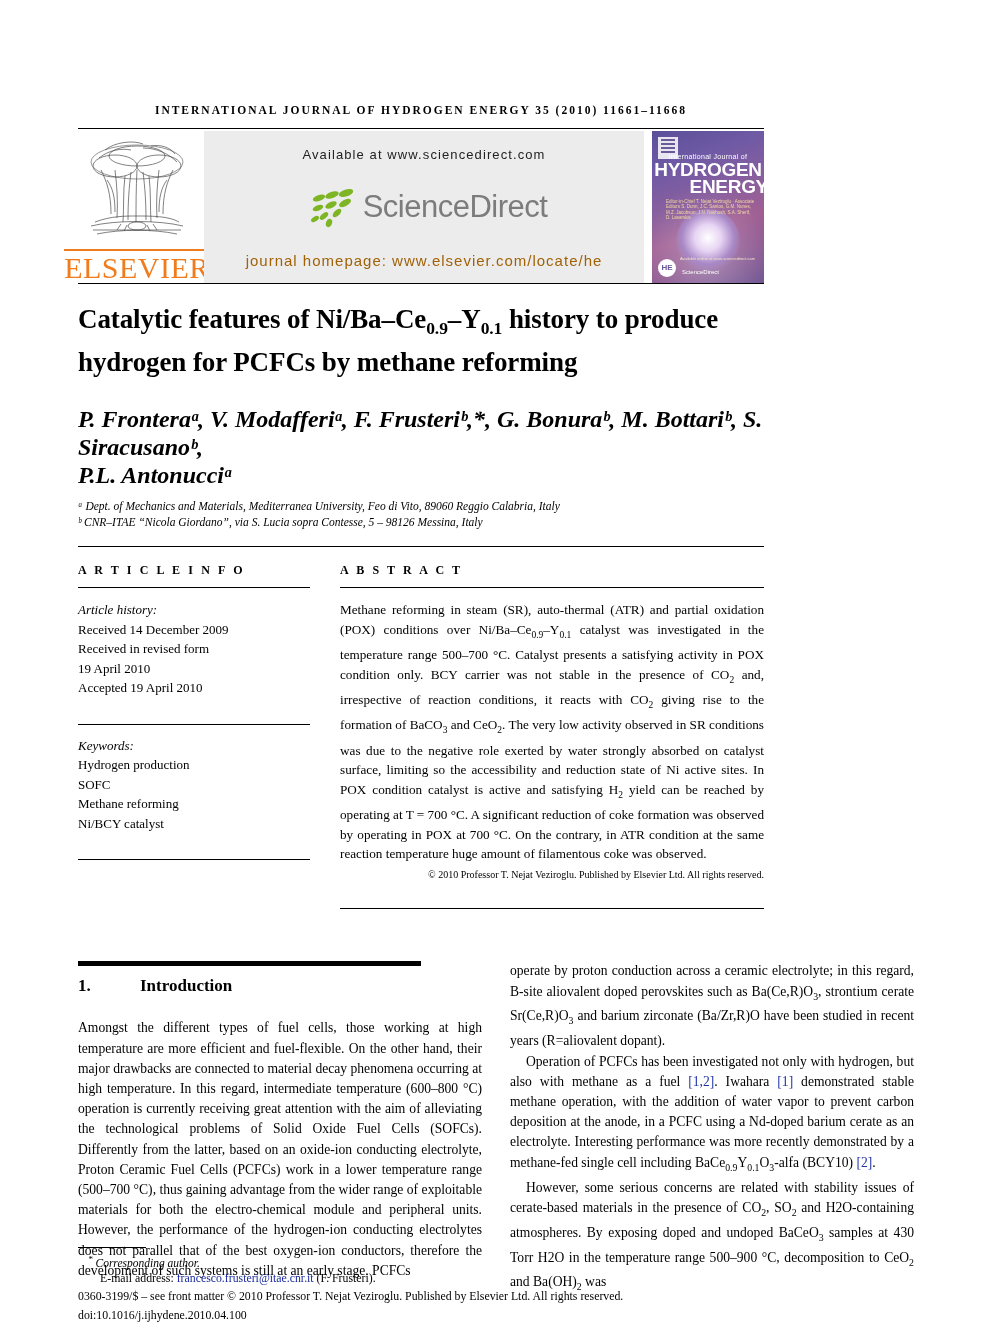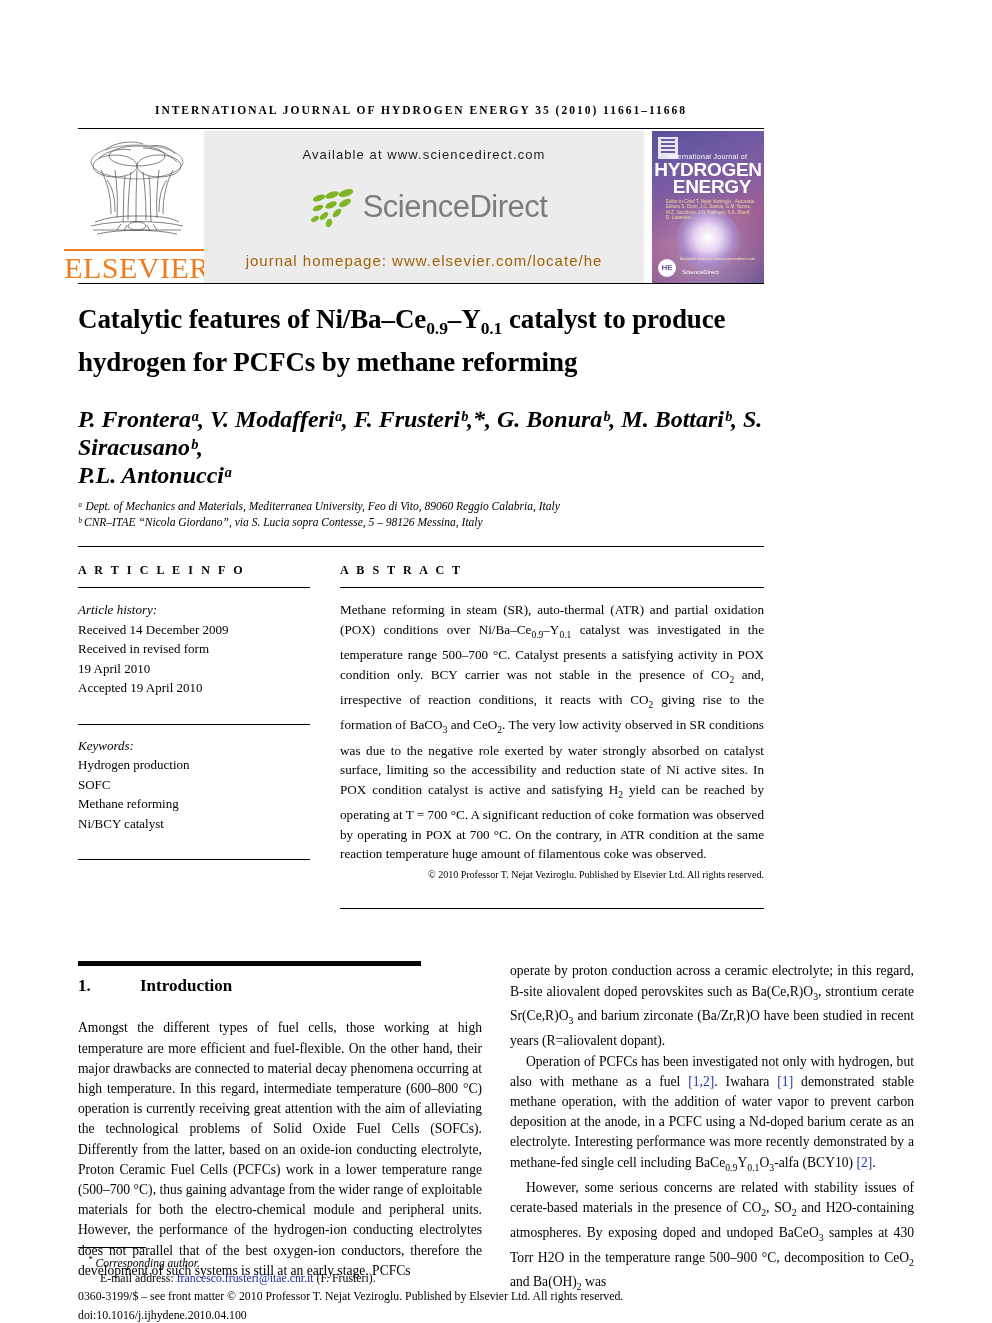--- a/index.html
+++ b/index.html
@@ -127,21 +127,21 @@
     position:absolute; top:22px; left:0; width:112px; text-align:center;
     font-family:"Liberation Sans", sans-serif; font-size:7px; color:#fff;
     letter-spacing:0.3px;
   }
   .cover .cover-h {
     position:absolute; top:30px; left:0; width:112px; text-align:center;
     font-family:"Liberation Sans", sans-serif; font-weight:bold;
     font-size:19px; color:#ffffff; letter-spacing:-0.3px; line-height:17px;
   }
   .cover .cover-e {
-    position:absolute; top:47px; left:4px; width:112px; text-align:center;
+    position:absolute; top:47px; left:4px; width:112px; text-align:right;
     font-family:"Liberation Sans", sans-serif; font-weight:bold;
     font-size:19px; color:#ffffff; letter-spacing:-0.3px; line-height:17px;
   }
   .cover .cover-ed {
     position:absolute; top:68px; left:14px; width:90px;
     font-family:"Liberation Sans", sans-serif; font-size:4.5px;
     color:#f3d9a0; line-height:5.4px;
   }
   .cover .cover-he {
     position:absolute; bottom:6px; left:6px; width:18px; height:18px;
@@ -370,21 +370,21 @@
         <div class="cover-sdsub">Available online at www.sciencedirect.com</div>
         <div class="cover-he">HE</div>
         <div class="cover-sd">ScienceDirect</div>
       </div>
     </div>
   </div>
 
   <hr class="rule-thin">
 
   <div class="title-wrap">
-    <h1 class="art-title"><span>Catalytic features of Ni/Ba</span>–<span>Ce</span><sub>0.9</sub>–<span>Y</span><sub>0.1</sub><span> catalyst to produce</span><br><span>hydrogen for PCFCs by methane reforming</span></h1>
+    <h1 class="art-title"><span>Catalytic features of Ni/Ba</span>–<span>Ce</span><sub>0.9</sub>–<span>Y</span><sub>0.1</sub><span> history to produce</span><br><span>hydrogen for PCFCs by methane reforming</span></h1>
 
     <div class="authors">
       <div>P. Fronteraᵃ, V. Modafferiᵃ, F. Frusteriᵇ,*, G. Bonuraᵇ, M. Bottariᵇ, S. Siracusanoᵇ,</div>
       <div>P.L. Antonucciᵃ</div>
     </div>
 
     <div class="affil">
       <div>ᵃ Dept. of Mechanics and Materials, Mediterranea University, Feo di Vito, 89060 Reggio Calabria, Italy</div>
       <div>ᵇ CNR–ITAE “Nicola Giordano”, via S. Lucia sopra Contesse, 5 – 98126 Messina, Italy</div>
     </div>

